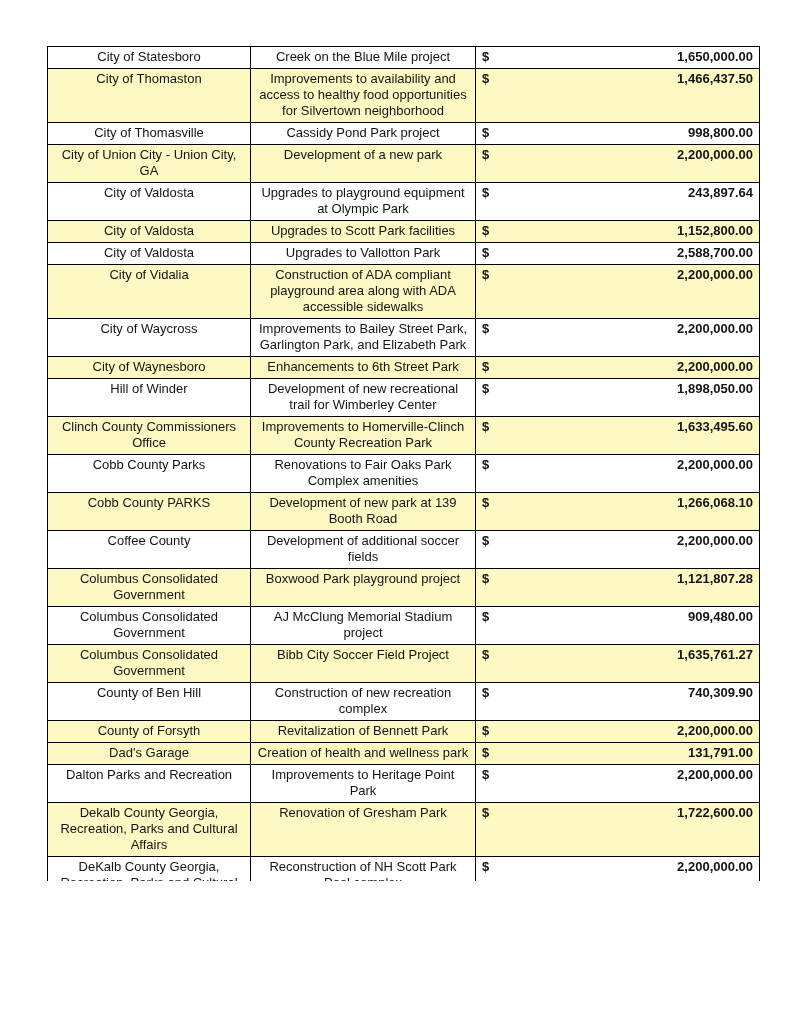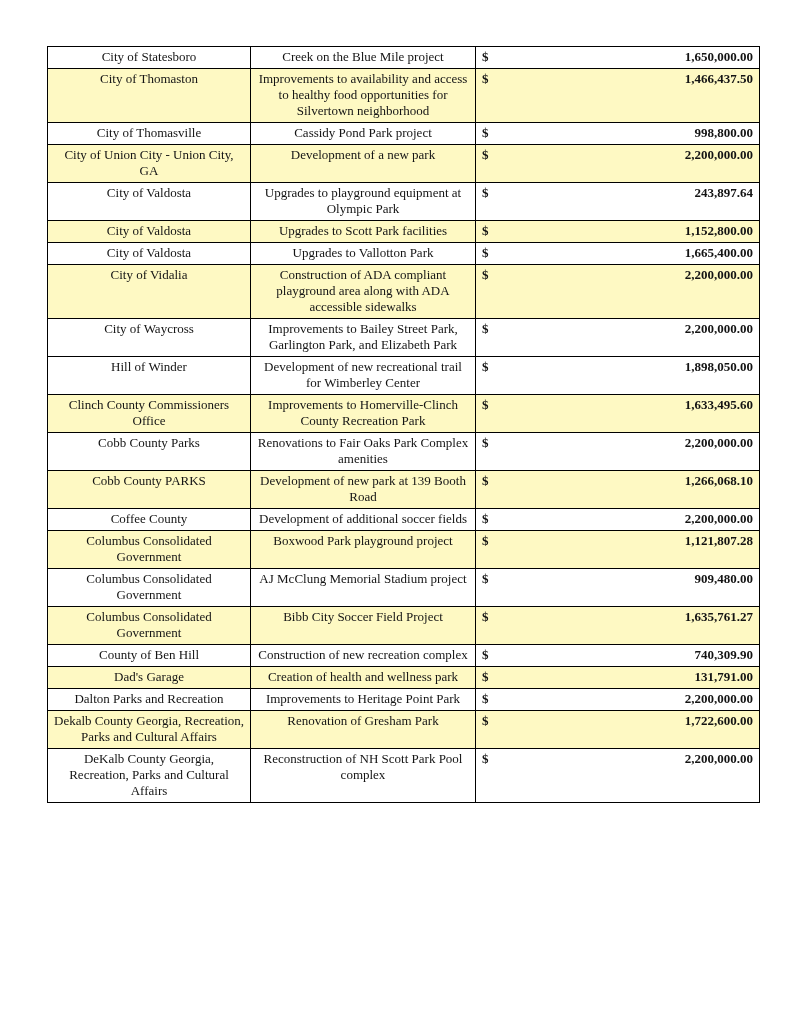--- a/index.html
+++ b/index.html
@@ -5,21 +5,21 @@
   html, body {
     margin: 0;
     padding: 0;
     background: #ffffff;
   }
   .page {
     position: relative;
     width: 791px;
     height: 881px;
     background: #ffffff;
-    font-family: Liberation Serif, serif;
+    font-family: Liberation Sans, sans-serif;
     color: #141414;
     overflow: hidden;
   }
   table.grants {
     position: absolute;
     left: 47px;
     top: 46px;
     width: 712px;
     border-collapse: collapse;
     table-layout: fixed;
@@ -118,21 +118,21 @@
               <span>1,152,800.00</span>
             </div>
           </td>
         </tr>
         <tr>
           <td class="entity">City of Valdosta</td>
           <td class="project">Upgrades to Vallotton Park</td>
           <td class="amount">
             <div class="amount-inner">
               <span>$</span>
-              <span>1,665,400.00</span>
+              <span>2,588,700.00</span>
             </div>
           </td>
         </tr>
         <tr class="shaded">
           <td class="entity">City of Vidalia</td>
           <td class="project">Construction of ADA compliant playground area along with ADA accessible sidewalks</td>
           <td class="amount">
             <div class="amount-inner">
               <span>$</span>
               <span>2,200,000.00</span>
@@ -142,20 +142,30 @@
         <tr>
           <td class="entity">City of Waycross</td>
           <td class="project">Improvements to Bailey Street Park, Garlington Park, and Elizabeth Park</td>
           <td class="amount">
             <div class="amount-inner">
               <span>$</span>
               <span>2,200,000.00</span>
             </div>
           </td>
         </tr>
+        <tr class="shaded">
+          <td class="entity">City of Waynesboro</td>
+          <td class="project">Enhancements to 6th Street Park</td>
+          <td class="amount">
+            <div class="amount-inner">
+              <span>$</span>
+              <span>2,200,000.00</span>
+            </div>
+          </td>
+        </tr>
         <tr>
           <td class="entity">Hill of Winder</td>
           <td class="project">Development of new recreational trail for Wimberley Center</td>
           <td class="amount">
             <div class="amount-inner">
               <span>$</span>
               <span>1,898,050.00</span>
             </div>
           </td>
         </tr>
@@ -229,20 +239,30 @@
             </div>
           </td>
         </tr>
         <tr>
           <td class="entity">County of Ben Hill</td>
           <td class="project">Construction of new recreation complex</td>
           <td class="amount">
             <div class="amount-inner">
               <span>$</span>
               <span>740,309.90</span>
+            </div>
+          </td>
+        </tr>
+        <tr class="shaded">
+          <td class="entity">County of Forsyth</td>
+          <td class="project">Revitalization of Bennett Park</td>
+          <td class="amount">
+            <div class="amount-inner">
+              <span>$</span>
+              <span>2,200,000.00</span>
             </div>
           </td>
         </tr>
         <tr class="shaded">
           <td class="entity">Dad's Garage</td>
           <td class="project">Creation of health and wellness park</td>
           <td class="amount">
             <div class="amount-inner">
               <span>$</span>
               <span>131,791.00</span>

